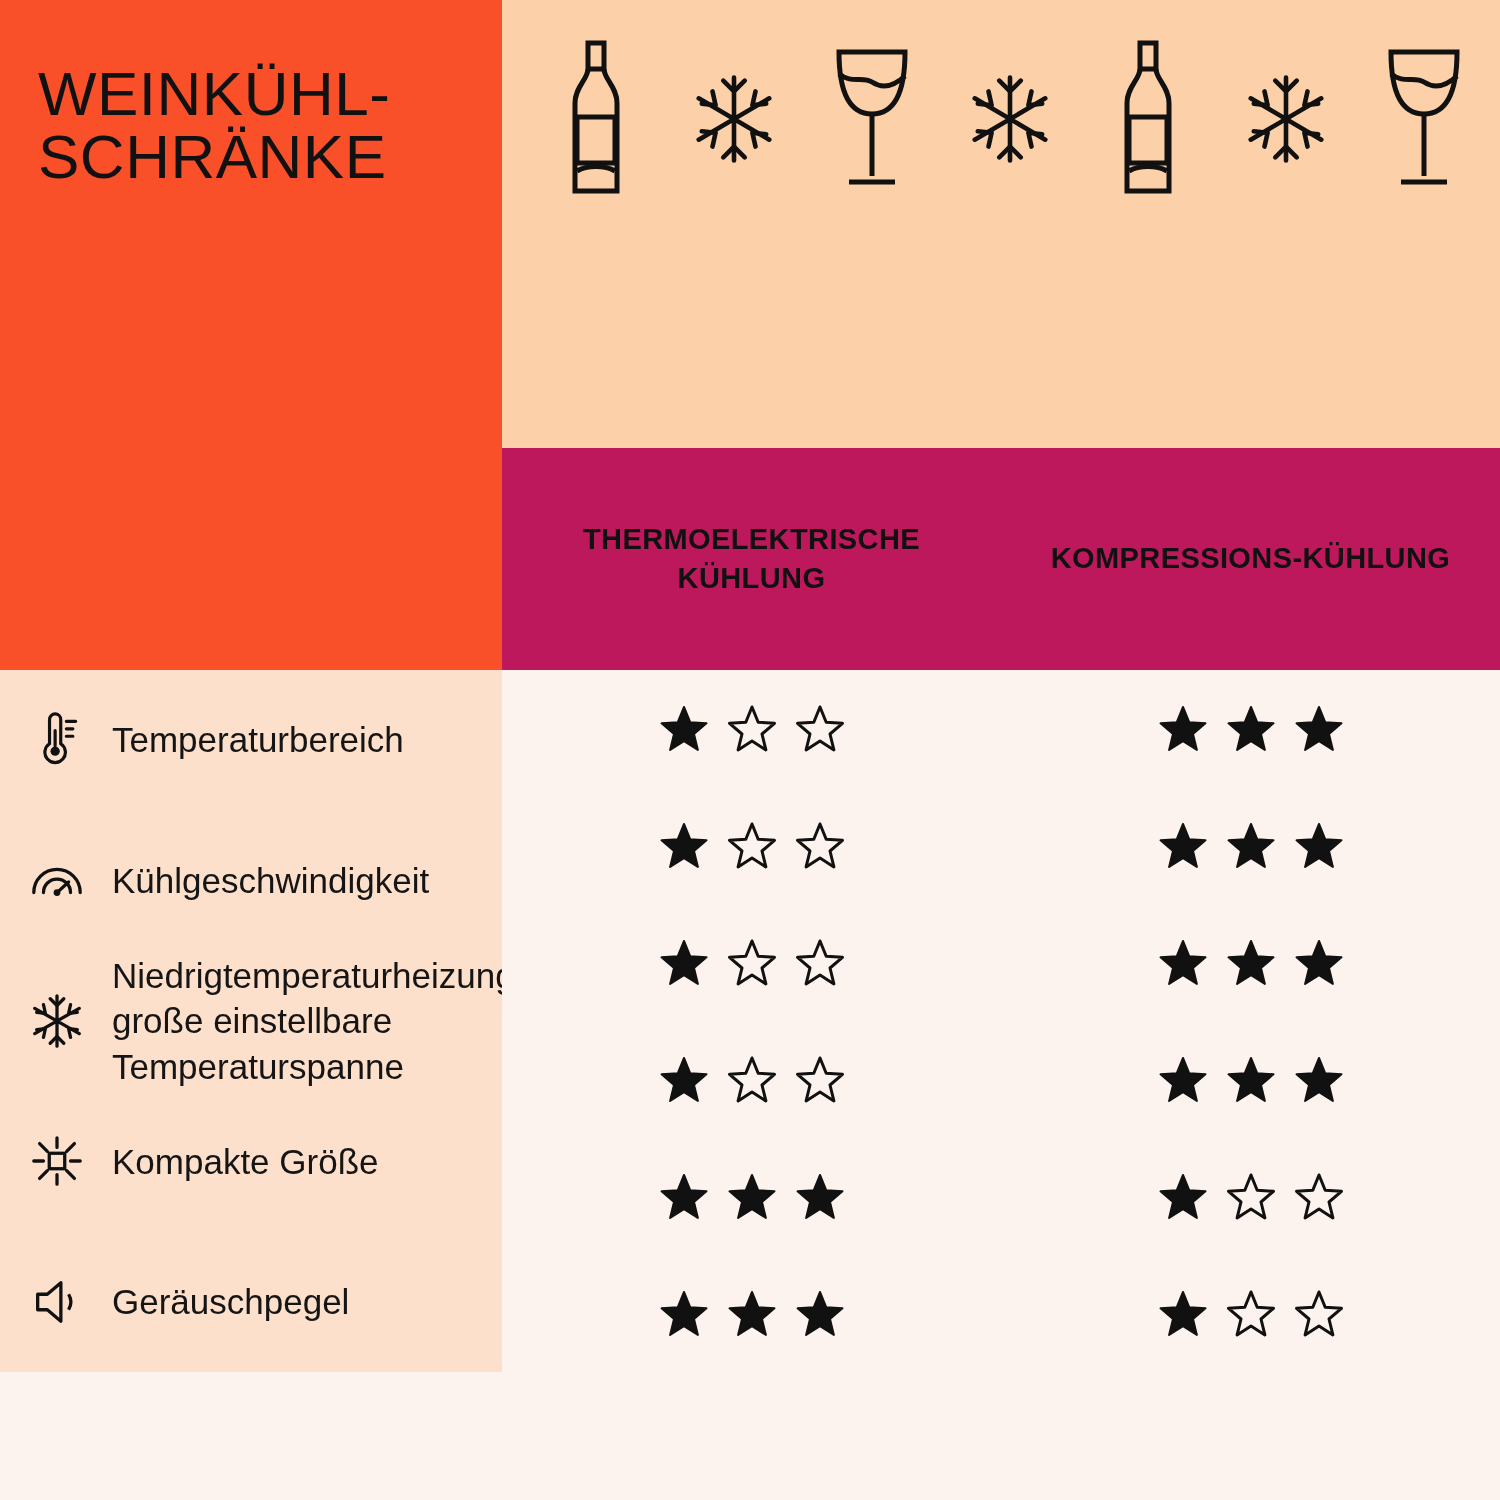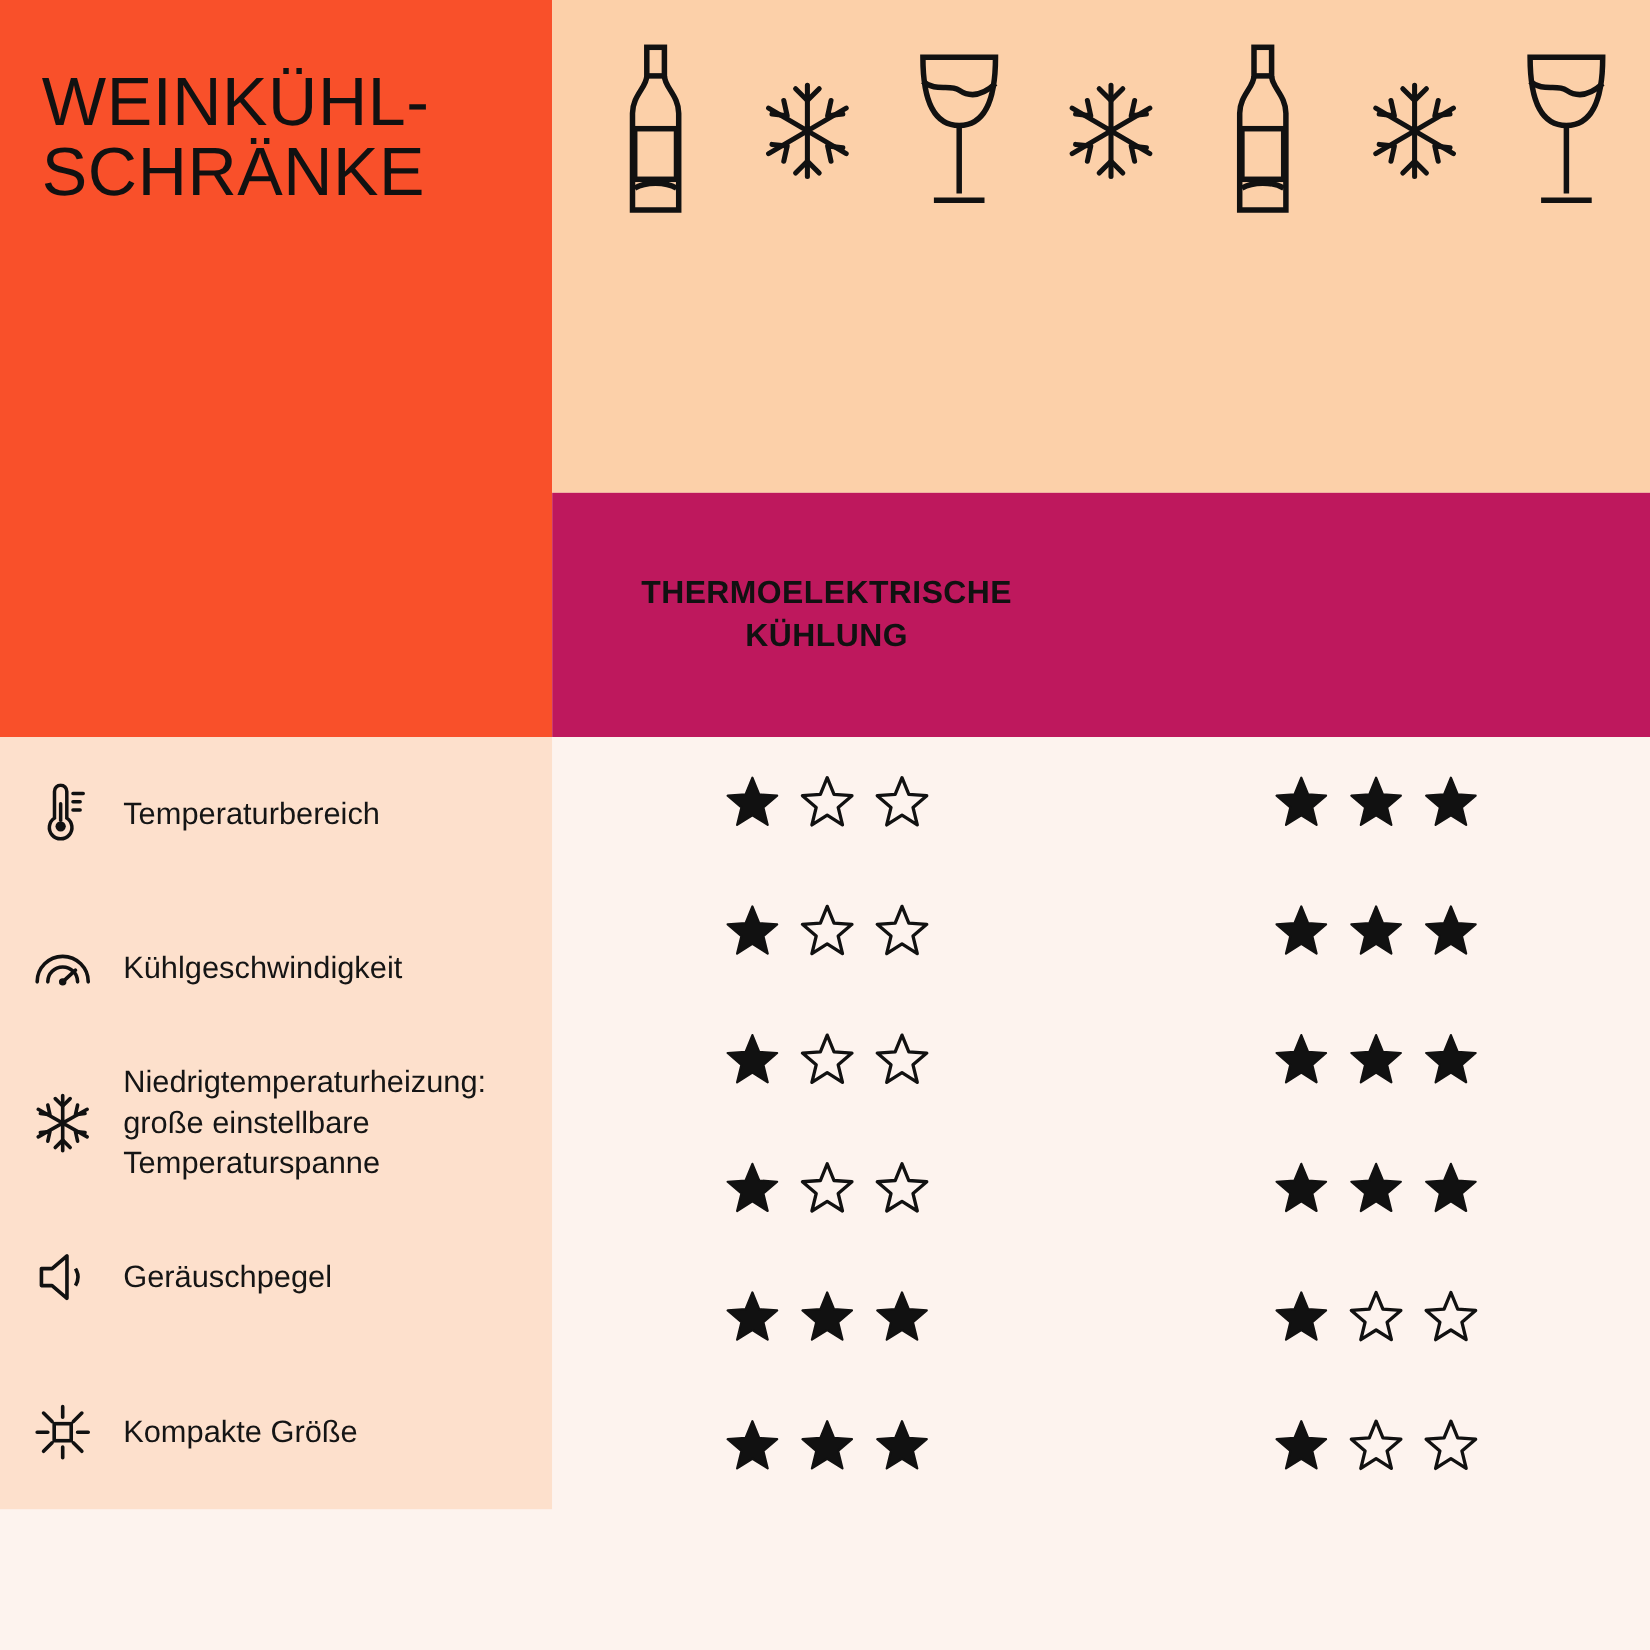--- a/index.html
+++ b/index.html
@@ -113,21 +113,21 @@
   .feature-icon {
     width: 62px;
     height: 62px;
     flex: 0 0 62px;
     display: flex;
     align-items: center;
     justify-content: center;
   }
   .feature-icon svg { display: block; }
   .feature-label {
-    font-size: 28px;
+    font-size: 35px;
     line-height: 1.3;
     color: #151515;
     font-weight: 400;
     max-width: 380px;
   }
 
   .star-row {
     flex: 1 1 0;
     display: grid;
     grid-template-columns: 1fr 1fr;
@@ -206,20 +206,21 @@
       <svg width="86" height="150" viewBox="0 0 86 150" fill="none" stroke="#111" stroke-width="5">
         <path d="M10 8h66c0 40-10 62-33 62S10 48 10 8z"></path>
         <path d="M10 30c12 10 24 2 33 8s20 6 33-6"></path>
         <path d="M43 70v62M20 138h46"></path>
       </svg>
     </span>
   </div>
 
   <div class="headers-cell">
     <div class="col-header">THERMOELEKTRISCHE KÜHLUNG</div>
+    <div class="col-header">KOMPRESSIONS-KÜHLUNG</div>
   </div>
 
   <div class="features-cell">
 
     <div class="feature-row">
       <span class="feature-icon">
         <svg width="56" height="56" viewBox="0 0 60 60" fill="none" stroke="#111" stroke-width="3.4" stroke-linecap="round">
           <path d="M22 8a6 6 0 0 1 12 0v26a11 11 0 1 1-12 0z"></path>
           <path d="M28 20v16"></path>
           <circle cx="28" cy="42" r="5" fill="#111" stroke="none"></circle>
@@ -249,39 +250,39 @@
           <path d="M30 14l-7-7M30 14l7-7M30 46l-7 7M30 46l7 7"></path>
           <path d="M18 22l-9-1M18 22l-2-9M42 38l9 1M42 38l2 9"></path>
           <path d="M42 22l9-1M42 22l2-9M18 38l-9 1M18 38l-2 9"></path>
         </svg>
       </span>
       <span class="feature-label">Niedrigtemperaturheizung: große einstellbare Temperaturspanne</span>
     </div>
 
     <div class="feature-row">
       <span class="feature-icon">
-        <svg width="58" height="58" viewBox="0 0 60 60" fill="none" stroke="#111" stroke-width="3.4" stroke-linejoin="round">
-          <path d="M10 22h10L34 10v40L20 38H10z"></path>
-          <path d="M42 22c3 5 3 11 0 16"></path>
-        </svg>
-      </span>
-      <span class="feature-label">Geräuschpegel</span>
-    </div>
-
-    <div class="feature-row">
-      <span class="feature-icon">
         <svg width="58" height="58" viewBox="0 0 60 60" fill="none" stroke="#111" stroke-width="3.4" stroke-linecap="round">
           <rect x="22" y="22" width="16" height="16"></rect>
           <path d="M30 6v10M30 44v10M6 30h10M44 30h10"></path>
           <path d="M12 12l8 8M48 12l-8 8M12 48l8-8M48 48l-8-8"></path>
         </svg>
       </span>
       <span class="feature-label">Kompakte Größe</span>
     </div>
 
+    <div class="feature-row">
+      <span class="feature-icon">
+        <svg width="58" height="58" viewBox="0 0 60 60" fill="none" stroke="#111" stroke-width="3.4" stroke-linejoin="round">
+          <path d="M10 22h10L34 10v40L20 38H10z"></path>
+          <path d="M42 22c3 5 3 11 0 16"></path>
+        </svg>
+      </span>
+      <span class="feature-label">Geräuschpegel</span>
+    </div>
+
   </div>
 
   <div class="rows-cell">
 
     <div class="star-row">
       <div class="stars">
           <svg class="star" viewBox="0 0 50 50">
             <path d="M25 3 L31.2 18.2 L47.5 19.3 L35 30 L38.9 45.9 L25 37.1 L11.1 45.9 L15 30 L2.5 19.3 L18.8 18.2 Z" fill="#111111" stroke="#111111" stroke-width="2" stroke-linejoin="round"></path>
           </svg>
           <svg class="star" viewBox="0 0 50 50">

